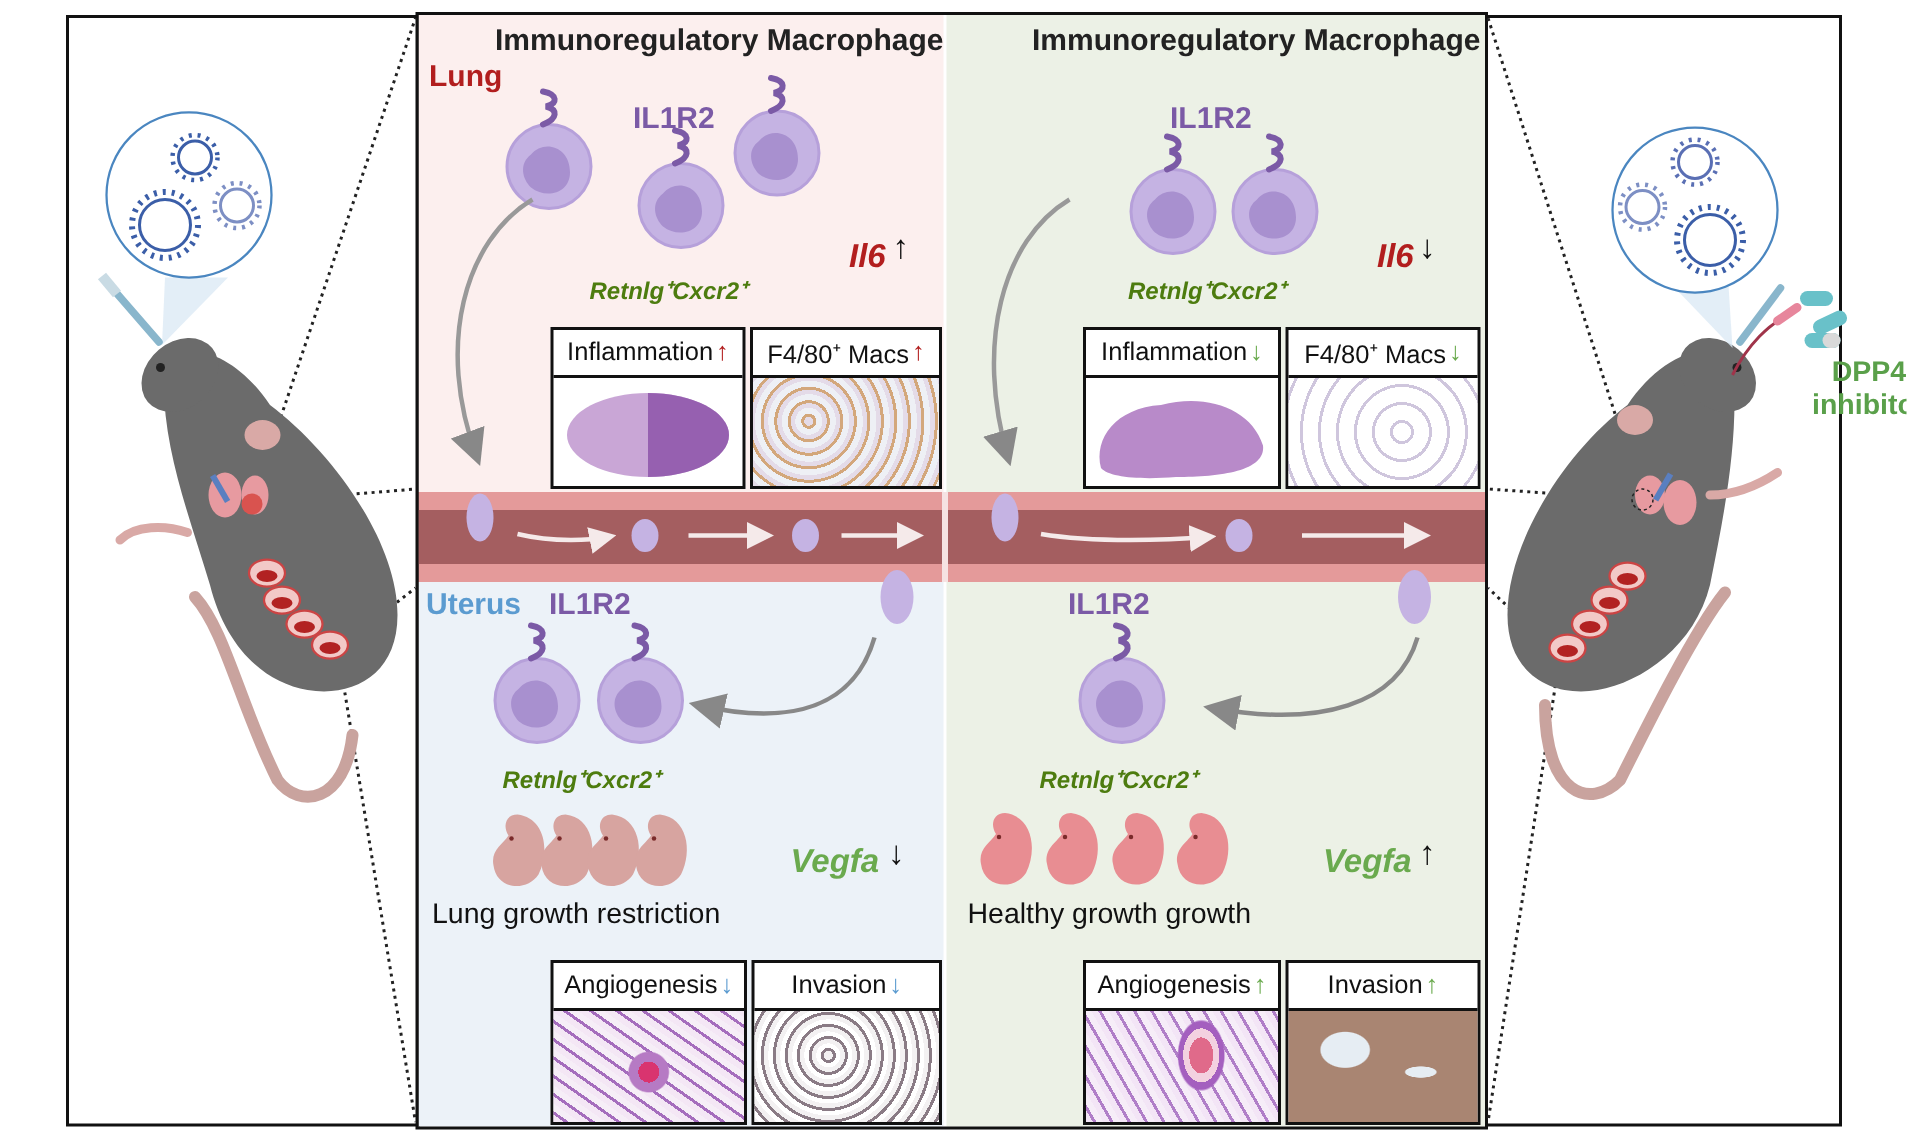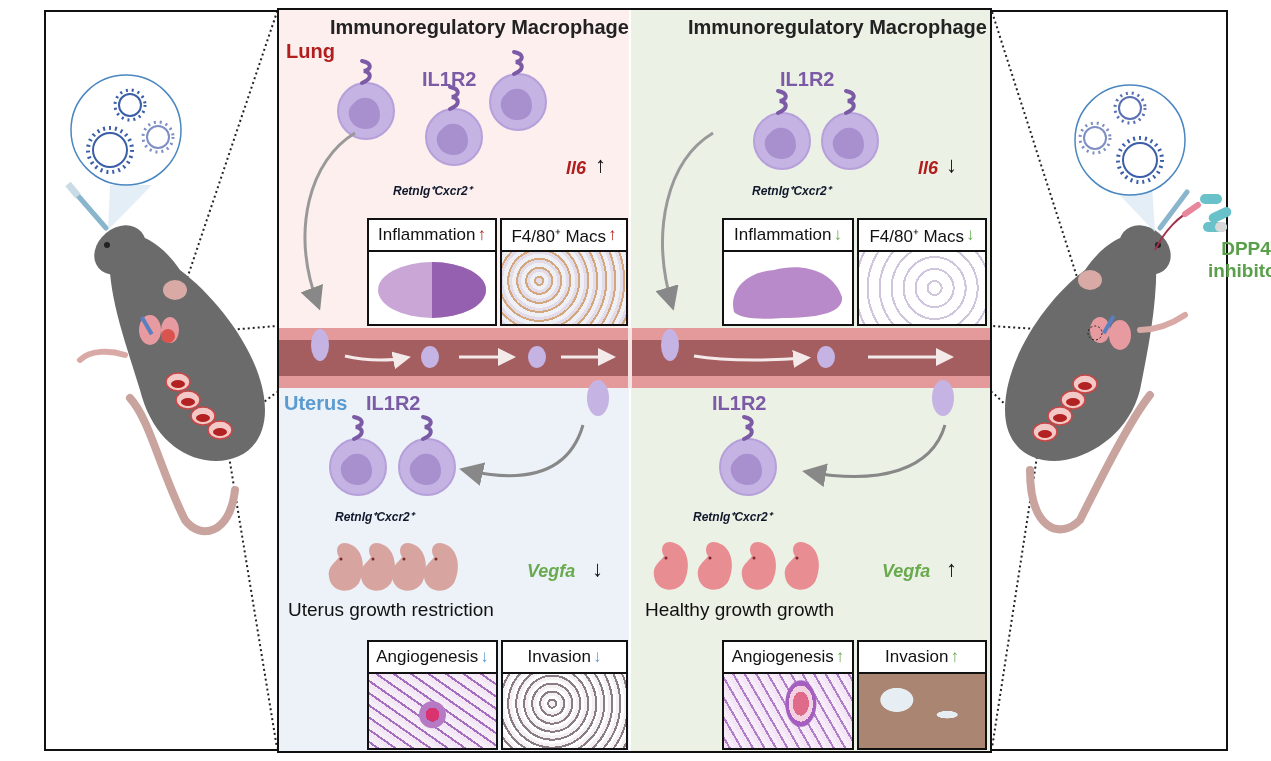--- a/index.html
+++ b/index.html
@@ -13,22 +13,22 @@
   #panel-lung-tx { left: 631px; top: 10px; width: 359px; height: 318px; background: #ecf1e6; }
   #panel-ut-ctrl { left: 279px; top: 388px; width: 350px; height: 363px; background: #ecf2f8; }
   #panel-ut-tx { left: 631px; top: 388px; width: 359px; height: 363px; background: #ecf1e6; }
   .vessel-outer { position: absolute; left: 279px; top: 328px; width: 711px; height: 60px; background: #e49a9a; }
   .vessel-inner { position: absolute; left: 279px; top: 340px; width: 711px; height: 36px; background: #a45e60; }
   .vessel-gap { position: absolute; left: 628px; top: 328px; width: 4px; height: 60px; background: #f6e3e3; }
   .txt { position: absolute; white-space: nowrap; }
   .title { font-weight: bold; font-size: 20px; color: #222; }
   .organ { font-weight: bold; font-size: 20px; }
   .il1r2 { font-weight: bold; font-size: 20px; color: #7b5aa6; }
-  .genotype { font-weight: bold; font-style: italic; font-size: 12px; color: #0f172a; }
-  .gene { font-weight: bold; font-style: italic; font-size: 18px; }
+  .genotype { font-weight: bold; font-style: italic; font-size: 16px; color: #4d7c0f; }
+  .gene { font-weight: bold; font-style: italic; font-size: 22px; }
   .outcome { font-size: 19px; color: #111; }
   .arrow-glyph { font-size: 22px; font-weight: bold; }
   .histo { position: absolute; border: 2px solid #111; box-sizing: border-box; background: #fff; }
   .histo .hdr { height: 30px; border-bottom: 2px solid #111; display: flex; align-items: center; justify-content: center; font-size: 17px; color: #111; gap: 2px; }
   .histo .img { position: absolute; left: 0; right: 0; top: 32px; bottom: 0; }
   .drug-label { font-weight: bold; font-size: 19px; color: #5aa04a; text-align: center; line-height: 22px; }
 </style>
 </head>
 <body>
 
@@ -197,21 +197,21 @@
       <span style="color:#6aaa4e;font-weight:bold;">↓</span>
     </div>
   <div class="img" style="background:repeating-radial-gradient(circle at 60% 50%, #ffffff 0 6px, #cfc6dd 6px 8px, #ffffff 8px 12px);"></div>
 </div>
 
 <div class="txt organ" style="left:284px;top:392px;color:#5b9bd0;">Uterus</div>
 <div class="txt il1r2" style="left:366px;top:392px;">IL1R2</div>
 <div class="txt genotype" style="left:335px;top:508px;">Retnlg⁺Cxcr2⁺</div>
 <div class="txt gene" style="left:527px;top:561px;color:#6aaa4e;">Vegfa</div>
 <div class="txt arrow-glyph" style="left:592px;top:556px;color:#111;">↓</div>
-<div class="txt outcome" style="left:288px;top:599px;">Uterus growth restriction</div>
+<div class="txt outcome" style="left:288px;top:599px;">Lung growth restriction</div>
 
 <div class="histo" style="left:367px;top:640px;width:131px;height:110px;">
   <div class="hdr">
       <span>Angiogenesis</span>
       <span style="color:#5b9bd0;font-weight:bold;">↓</span>
     </div>
   <div class="img" style="background:radial-gradient(circle at 50% 55%, #d9346f 0 7px, #b67ac4 7px 13px, transparent 14px), repeating-linear-gradient(35deg, #f4e7f5 0 4px, #a56dbd 4px 6px, #f6eef7 6px 10px);"></div>
 </div>
 <div class="histo" style="left:501px;top:640px;width:127px;height:110px;">
   <div class="hdr">

